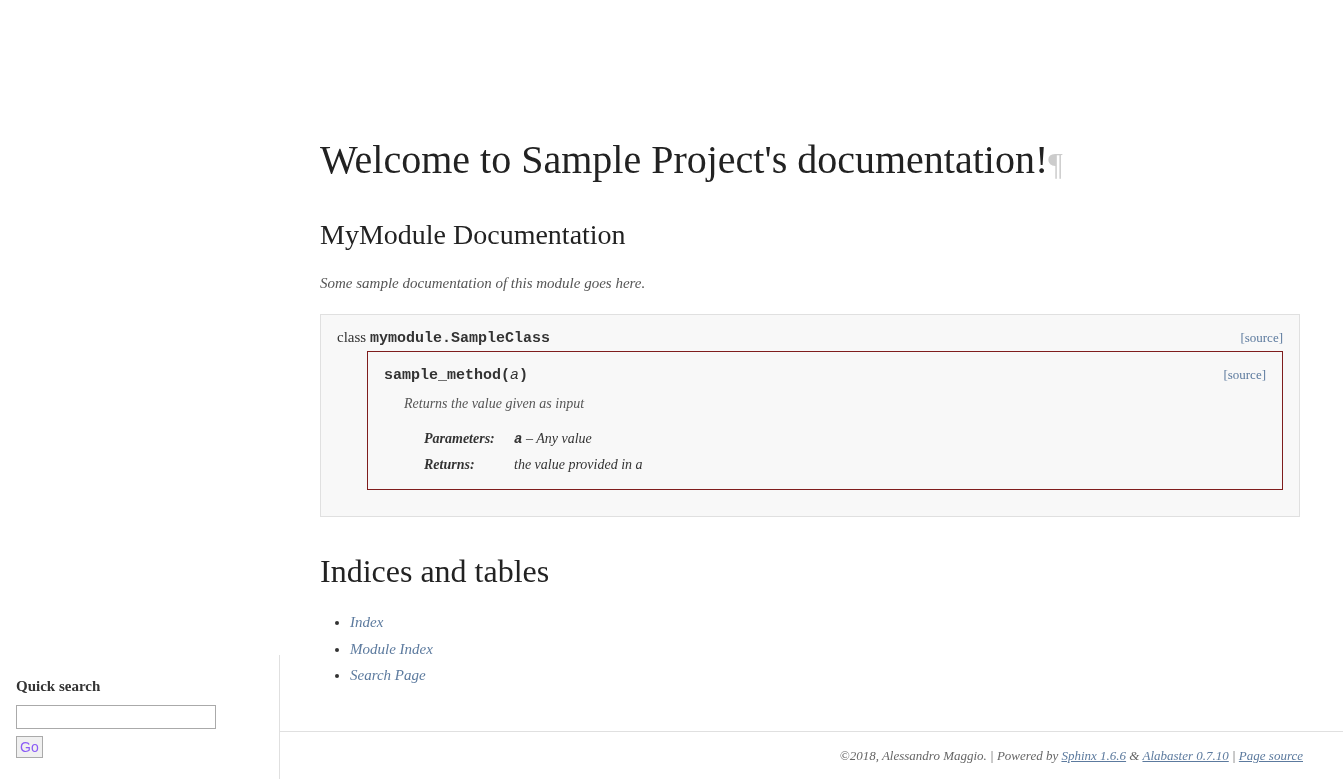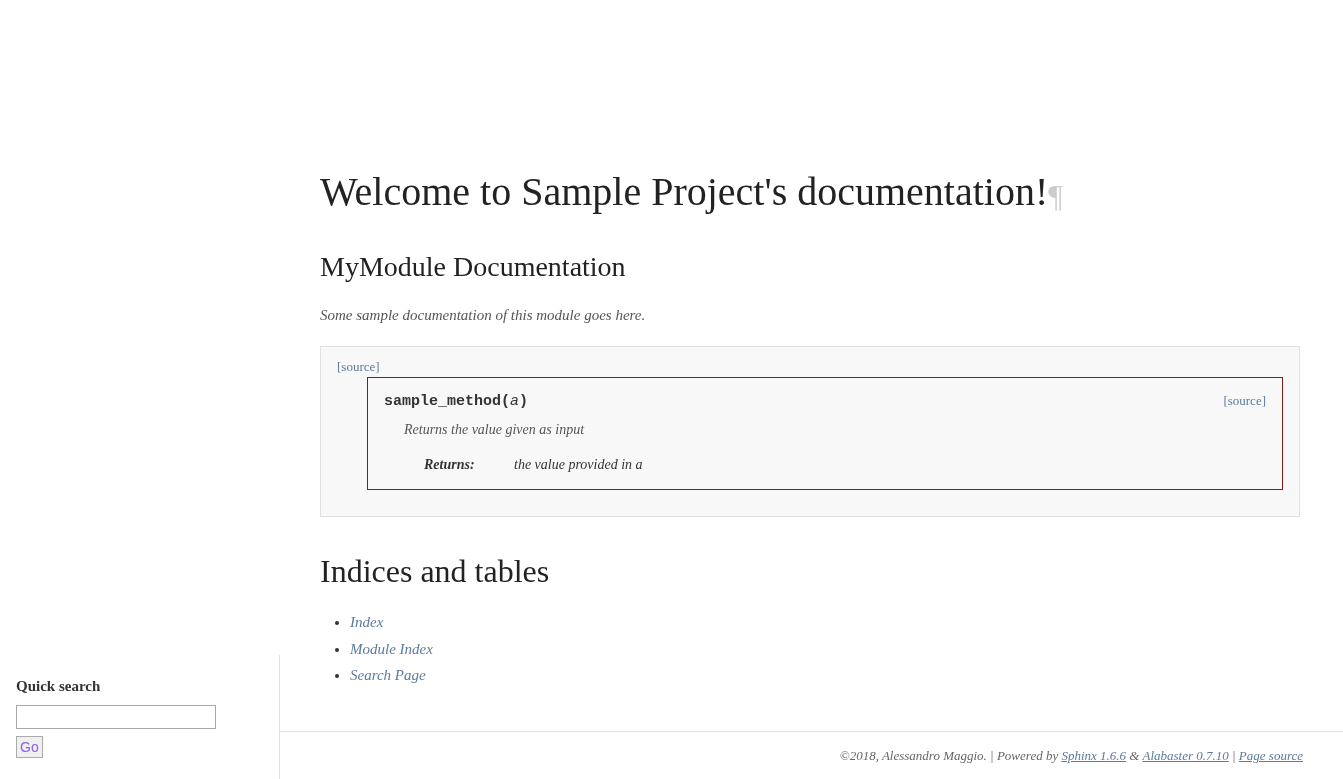--- a/index.html
+++ b/index.html
@@ -285,33 +285,40 @@
       <h1 class="page-title">
         <span>Welcome to Sample Project's documentation!</span><span class="pilcrow">¶</span>
       </h1>
 
       <section>
         <h2 class="section-title">MyModule Documentation</h2>
         <p class="section-description">Some sample documentation of this module goes here.</p>
 
         <div class="class-definition">
           <div class="class-def-line">
+            <span>
+              <span class="class-keyword">class </span><span class="class-name">mymodule.SampleClass</span>
+            </span>
             <a href="#" class="source-link">[source]</a>
           </div>
 
           <div class="method-definition">
             <div class="method-def-line">
               <span>
                 <span class="method-name">sample_method</span><span class="method-name">(</span><span class="method-param">a</span><span class="method-name">)</span>
               </span>
               <a href="#" class="source-link">[source]</a>
             </div>
             <p class="method-desc">Returns the value given as input</p>
 
             <div class="params-table">
+              <div class="param-row">
+                <span class="param-label">Parameters:</span>
+                <span class="param-value"><strong>a</strong><span> – Any value</span></span>
+              </div>
               <div class="param-row">
                 <span class="param-label">Returns:</span>
                 <span class="param-value">the value provided in a</span>
               </div>
             </div>
           </div>
         </div>
       </section>
 
       <section class="indices-section">

